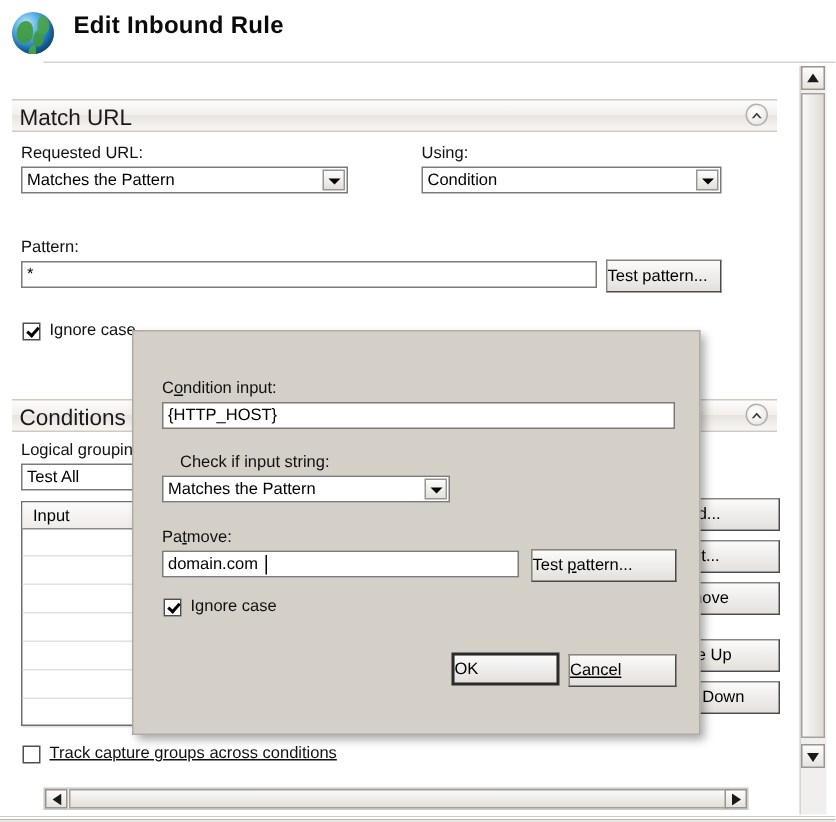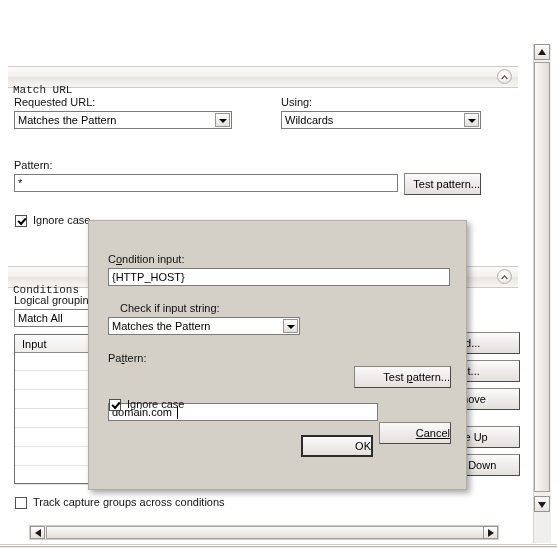--- a/index.html
+++ b/index.html
@@ -57,21 +57,21 @@
   }
 
   
   .group-bar{
     position:absolute;left:8px;width:510px;height:20px;
     background:linear-gradient(to bottom,#fdfcfb 0%,#f2efec 48%,#e9e4e0 50%,#f7f5f3 100%);
     border-top:1px solid #cfc9c4;
     border-bottom:1px solid #cfc9c4;
   }
   .group-bar .gtitle{
-    position:absolute;left:5px;top:17px;font-size:11px;color:#1a1a1a;font-family:Liberation Mono, monospace;
+    position:absolute;left:5px;top:3px;font-size:15px;color:#1a1a1a;
   }
   .collapse-btn{
     position:absolute;right:6px;top:2px;width:15px;height:15px;
     border-radius:50%;
     background:radial-gradient(circle at 40% 35%,#ffffff 0%,#f2f0ee 55%,#ded9d4 100%);
     border:1px solid #b6b0aa;
     box-sizing:border-box;
   }
   .collapse-btn .chev{
     position:absolute;left:3px;top:5px;width:7px;height:4px;
@@ -102,21 +102,21 @@
   }
   .tbox .txt{position:absolute;left:3px;top:2px;font-size:11px;color:#000;}
   .caretbar{
     position:absolute;top:2px;width:1px;height:13px;background:#000;
   }
   .btn{
     position:absolute;box-sizing:border-box;
     background:linear-gradient(to bottom,#fbfbfa 0%,#f0eeec 45%,#e4e0dc 100%);
     border:1px solid #8a8580;
     border-right-color:#4a4a4a;border-bottom-color:#4a4a4a;
-    font-size:11px;color:#000;text-align:right;
+    font-size:11px;color:#000;text-align:left;
     line-height:20px;height:22px;
   }
   .chk{
     position:absolute;width:12px;height:12px;box-sizing:border-box;
     border:1px solid #4f4f4f;background:#fff;
   }
   .chk.on:after{
     content:"";position:absolute;left:2px;top:2px;width:6px;height:3px;
     border-left:2px solid #000;border-bottom:2px solid #000;
     transform:rotate(-48deg);
@@ -188,20 +188,25 @@
     border:1px solid #8e8a84;
     font-size:10px;font-weight:bold;color:#000;text-align:center;line-height:12px;
   }
   .u{text-decoration:underline;}
 </style>
 </head>
 <body>
 
 <div class="root">
 
+  <div class="page-header">
+    <div class="globe"></div>
+    <div class="page-title">Edit Inbound Rule</div>
+    <div class="header-rule"></div>
+  </div>
 
   <div class="content">
     <div class="inner">
 
       <div class="group-bar" style="top:22px;">
         <span class="gtitle">Match URL</span>
         <span class="collapse-btn">
           <svg class="chev" viewBox="0 0 7 4">
             <polygon points="3.5,0 7,4 5.6,4 3.5,1.6 1.4,4 0,4" fill="#3a3a3a"></polygon>
           </svg>
@@ -211,21 +216,21 @@
       <div class="lbl" style="left:14px;top:52px;">Requested URL:</div>
       <div class="combo" style="left:14px;top:67px;width:218px;">
         <span class="txt">Matches the Pattern</span>
         <span class="caret-box">
             <span class="tri-down"></span>
           </span>
       </div>
 
       <div class="lbl" style="left:281px;top:52px;">Using:</div>
       <div class="combo" style="left:281px;top:67px;width:200px;">
-        <span class="txt">Wildcards</span>
+        <span class="txt">Condition</span>
         <span class="caret-box">
             <span class="tri-down"></span>
           </span>
       </div>
 
       <div class="lbl" style="left:14px;top:115px;">Pattern:</div>
       <div class="tbox" style="left:14px;top:130px;width:384px;">
         <span class="txt">*</span>
       </div>
       <div class="btn" style="left:404px;top:129px;width:77px;">Test pattern...</div>
@@ -237,21 +242,21 @@
         <span class="gtitle">Conditions</span>
         <span class="collapse-btn">
           <svg class="chev" viewBox="0 0 7 4">
             <polygon points="3.5,0 7,4 5.6,4 3.5,1.6 1.4,4 0,4" fill="#3a3a3a"></polygon>
           </svg>
         </span>
       </div>
 
       <div class="lbl" style="left:14px;top:250px;">Logical grouping:</div>
       <div class="combo" style="left:14px;top:265px;width:150px;">
-        <span class="txt">Match All</span>
+        <span class="txt">Test All</span>
       </div>
 
       <div class="tbl" style="left:14px;top:290px;width:430px;height:150px;">
         <div class="thead">
           <span class="th">Input</span>
         </div>
         <div class="rows">
           <div class="r"></div>
           <div class="r"></div>
           <div class="r"></div>
@@ -262,21 +267,21 @@
         </div>
       </div>
 
       <div class="btn" style="left:452px;top:288px;width:68px;text-align:left;padding-left:6px;">dd...</div>
       <div class="btn" style="left:452px;top:316px;width:68px;text-align:left;padding-left:6px;">dit...</div>
       <div class="btn" style="left:452px;top:344px;width:68px;text-align:left;padding-left:6px;">move</div>
       <div class="btn" style="left:452px;top:382px;width:68px;text-align:left;padding-left:6px;">ve Up</div>
       <div class="btn" style="left:452px;top:410px;width:68px;text-align:left;padding-left:6px;">e Down</div>
 
       <div class="chk" style="left:15px;top:453px;"></div>
-      <div class="lbl" style="left:33px;top:452px;">Track capture groups across conditions</div>
+      <div class="lbl" style="left:33px;top:452px;text-decoration:underline;">Track capture groups across conditions</div>
     </div>
 
     <div class="vscroll">
       <div class="sb-btn" style="left:0;top:0;">
         <svg viewBox="0 0 8 6" width="8" height="6" style="position:absolute;left:3px;top:4px;">
           <polygon points="4,0 8,6 0,6" fill="#1a1a1a"></polygon>
         </svg>
       </div>
       <div class="sb-thumb" style="top:18px;height:430px;"></div>
       <div class="sb-btn" style="left:0;top:452px;">
@@ -311,27 +316,27 @@
     </div>
 
     <div class="lbl" style="left:31px;top:81px;">Check if input string:</div>
     <div class="combo" style="left:19px;top:96px;width:192px;">
       <span class="txt">Matches the Pattern</span>
       <span class="caret-box">
           <span class="tri-down"></span>
         </span>
     </div>
 
-    <div class="lbl" style="left:19px;top:131px;"><span>Pa</span><span class="u">t</span><span>tern:</span></div>
-    <div class="tbox" style="left:19px;top:146px;width:270px;margin-top:36px;">
+    <div class="lbl" style="left:19px;top:131px;"><span>Pa</span><span class="u">t</span><span>move:</span></div>
+    <div class="tbox" style="left:19px;top:146px;width:238px;">
       <span class="txt">domain.com</span>
       <span class="caretbar" style="left:68px;"></span>
     </div>
     <div class="btn" style="left:265px;top:145px;width:97px;"><span>Test </span><span class="u">p</span><span>attern...</span></div>
 
     <div class="chk on" style="left:20px;top:178px;"></div>
     <div class="lbl" style="left:38px;top:177px;">Ignore case</div>
 
     <div class="btn" style="left:212px;top:214px;width:72px;border:2px solid #2b2b2b;line-height:18px;">OK</div>
-    <div class="btn" style="left:290px;top:201px;width:72px;text-decoration:underline;">Cancel</div>
+    <div class="btn" style="left:290px;top:215px;width:72px;text-decoration:underline;">Cancel</div>
   </div>
 
 </div>
 
 </body></html>

